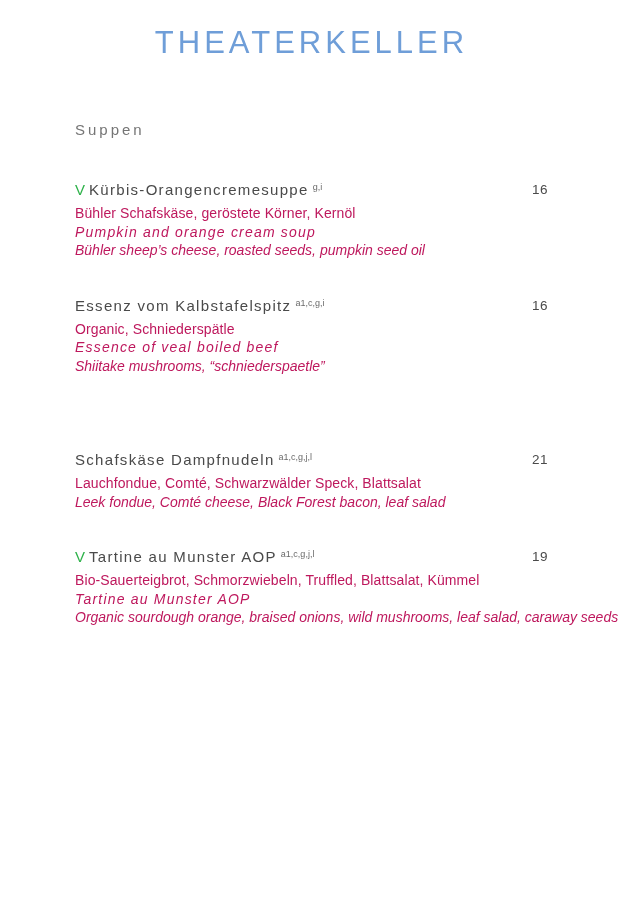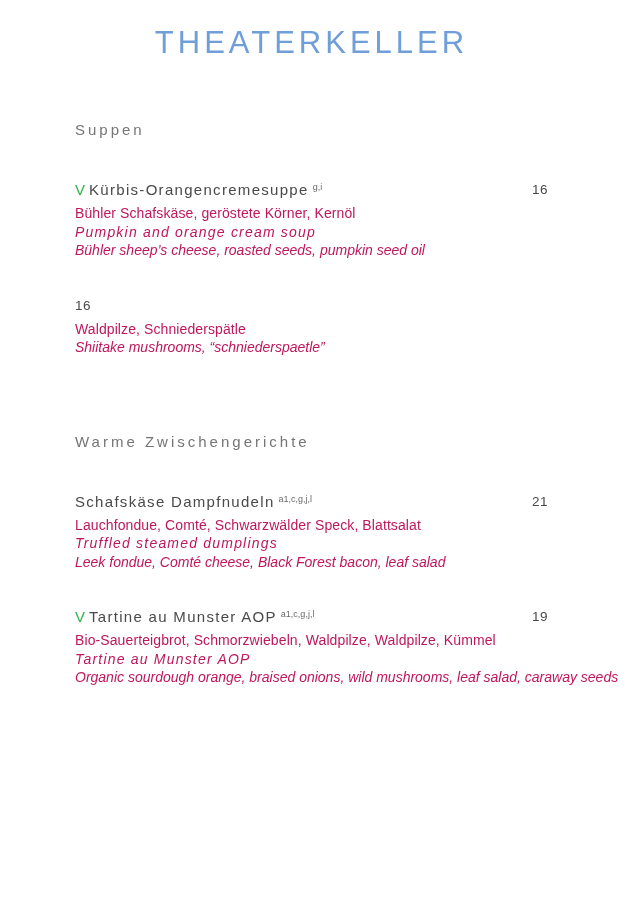--- a/index.html
+++ b/index.html
@@ -103,48 +103,50 @@
         </div>
         <div class="price">16</div>
       </div>
       <div class="desc de">Bühler Schafskäse, geröstete Körner, Kernöl</div>
       <div class="desc en-name">Pumpkin and orange cream soup</div>
       <div class="desc en">Bühler sheep’s cheese, roasted seeds, pumpkin seed oil</div>
     </div>
 
     <div class="item">
       <div class="item-header">
+        <div class="item-title">
+          <span>Essenz vom Kalbstafelspitz</span><sup class="allergens">a1,c,g,i</sup>
+        </div>
         <div class="price">16</div>
       </div>
-      <div class="desc de">Waldpilze, Schniederspätle</div>
+      <div class="desc de">Organic, Schniederspätle</div>
+      <div class="desc en-name">Essence of veal boiled beef</div>
       <div class="desc en">Shiitake mushrooms, “schniederspaetle”</div>
     </div>
   </div>
 
   <div class="section section-warme">
-    <div class="section-heading">Warme Zwischengerichte</div>
 
     <div class="item">
       <div class="item-header">
         <div class="item-title">
           <span>Schafskäse Dampfnudeln</span><sup class="allergens">a1,c,g,j,l</sup>
         </div>
         <div class="price">21</div>
       </div>
       <div class="desc de">Lauchfondue, Comté, Schwarzwälder Speck, Blattsalat</div>
-      <div class="desc en-name">Truffled steamed dumplings</div>
       <div class="desc en">Leek fondue, Comté cheese, Black Forest bacon, leaf salad</div>
     </div>
 
     <div class="item">
       <div class="item-header">
         <div class="item-title">
           <span class="veg">V</span><span>Tartine au Munster AOP</span><sup class="allergens">a1,c,g,j,l</sup>
         </div>
         <div class="price">19</div>
       </div>
-      <div class="desc de">Bio-Sauerteigbrot, Schmorzwiebeln, Waldpilze, Waldpilze, Kümmel</div>
+      <div class="desc de">Bio-Sauerteigbrot, Schmorzwiebeln, Truffled, Blattsalat, Kümmel</div>
       <div class="desc en-name">Tartine au Munster AOP</div>
       <div class="desc en">Organic sourdough orange, braised onions, wild mushrooms, leaf salad, caraway seeds</div>
     </div>
   </div>
 
 </div>
 
 </body></html>

